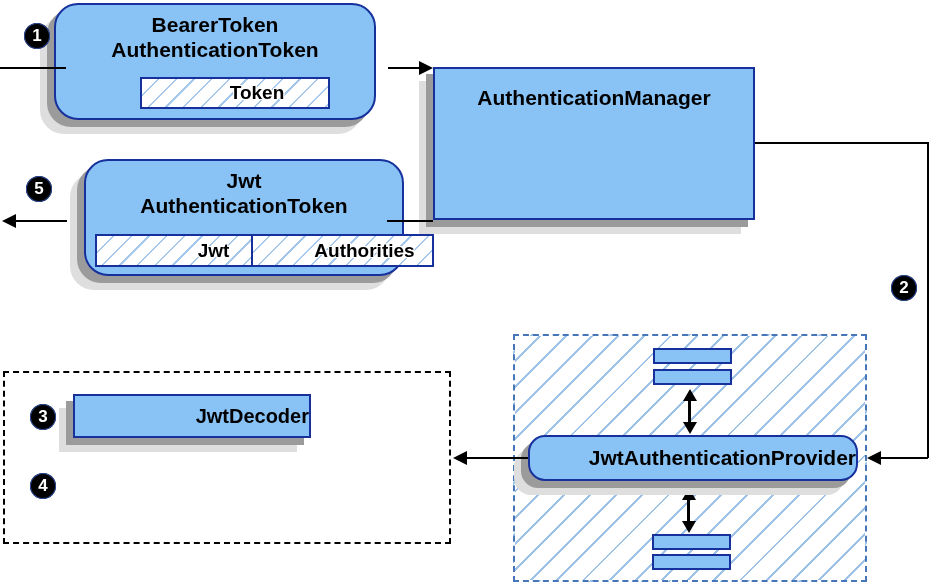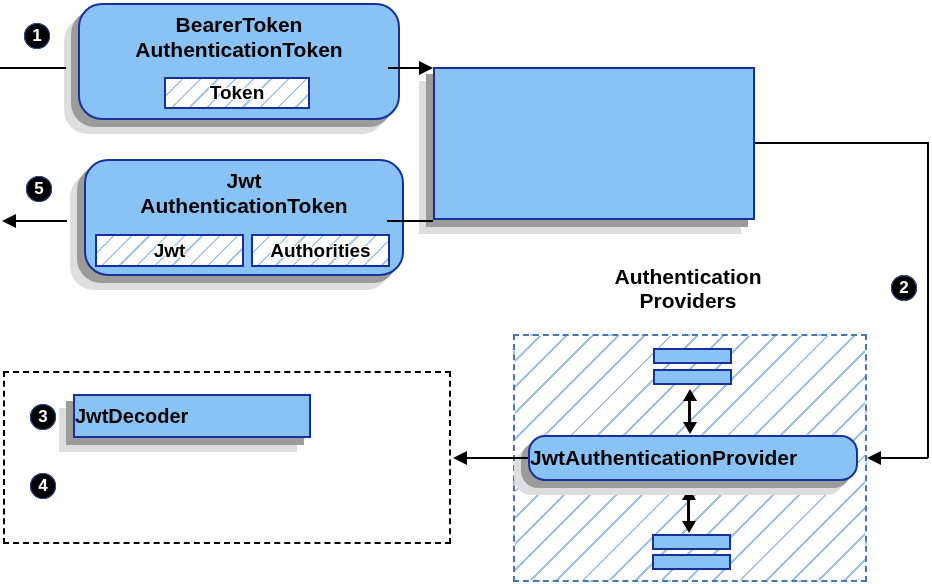--- a/index.html
+++ b/index.html
@@ -8,25 +8,26 @@
     font-family:"Liberation Sans",sans-serif;font-weight:bold;color:#000;
   }
   
   .node{
     position:absolute;background:#89C2F4;border:2px solid #16309C;
     box-shadow:-7px 7px 0 #9b9b9b,-14px 14px 0 #dedede;
     text-align:center;
   }
   .rounded{border-radius:24px;}
   .node-title{position:absolute;left:0;right:0;font-size:21px;line-height:25px;}
-  .center-label{display:flex;align-items:center;justify-content:flex-start;}
+  .center-label{display:flex;align-items:center;justify-content:flex-end;}
   
   .hatch-s{
     background-color:#fff;
     background-image:repeating-linear-gradient(135deg,rgba(0,0,0,0) 0 11px,#A6C8EC 11px 12.5px);
+    padding-left:44px;
   }
   .hatch-l{
     background-color:#fff;
     background-image:repeating-linear-gradient(135deg,rgba(0,0,0,0) 0 16.5px,#9FC2E8 16.5px 18.5px);
   }
   .field{
     position:absolute;border:2px solid #16309C;font-size:19px;
     display:flex;align-items:center;justify-content:center;
   }
   .halo{
@@ -86,31 +87,32 @@
 
   <div class="node center-label" style="left:528px;top:435px;width:326px;height:42px;font-size:21px;border-radius:17px;">
     <span>JwtAuthenticationProvider</span>
   </div>
 
   <div class="node center-label" style="left:73px;top:394px;width:234px;height:40px;font-size:20px;">
     <span>JwtDecoder</span>
   </div>
 
 
-  <div class="node rounded" style="left:78px;top:3px;width:318px;height:113px;">
+  <div class="node rounded" style="left:54px;top:3px;width:318px;height:113px;">
     <div class="node-title" style="top:7px;">
       <div>BearerToken</div>
       <div>AuthenticationToken</div>
     </div>
     <div class="field hatch-s" style="left:84px;top:72px;width:142px;height:28px;">
       <span class="halo">Token</span>
     </div>
   </div>
 
   <div class="node" style="left:433px;top:67px;width:318px;height:149px;">
+    <div class="node-title" style="top:16px;">AuthenticationManager</div>
   </div>
 
   <div class="node rounded" style="left:84px;top:159px;width:316px;height:113px;">
     <div class="node-title" style="top:7px;">
       <div>Jwt</div>
       <div>AuthenticationToken</div>
     </div>
     <div class="field hatch-s" style="left:9px;top:73px;width:145px;height:29px;">
       <span class="halo">Jwt</span>
     </div>
@@ -130,24 +132,20 @@
   <div class="hline" style="left:15px;top:220px;width:52px;"></div>
 
   <div class="hline" style="left:755px;top:142px;width:174px;"></div>
   <div class="vline" style="left:927px;top:142px;height:316px;"></div>
   <div class="hline" style="left:881px;top:457px;width:47px;"></div>
   <div class="ah left" style="left:867px;top:451px;"></div>
 
   <div class="hline" style="left:467px;top:457px;width:61px;"></div>
   <div class="ah left" style="left:453px;top:451px;"></div>
 
-  <div class="group-label" style="left:513px;top:265px;width:350px;">
-    <div>Authentication</div>
-    <div>Providers</div>
-  </div>
 
   <div class="badge" style="left:24px;top:23px;">
     <span>1</span>
   </div>
   <div class="badge" style="left:891px;top:275px;">
     <span>2</span>
   </div>
   <div class="badge" style="left:30px;top:404px;">
     <span>3</span>
   </div>

